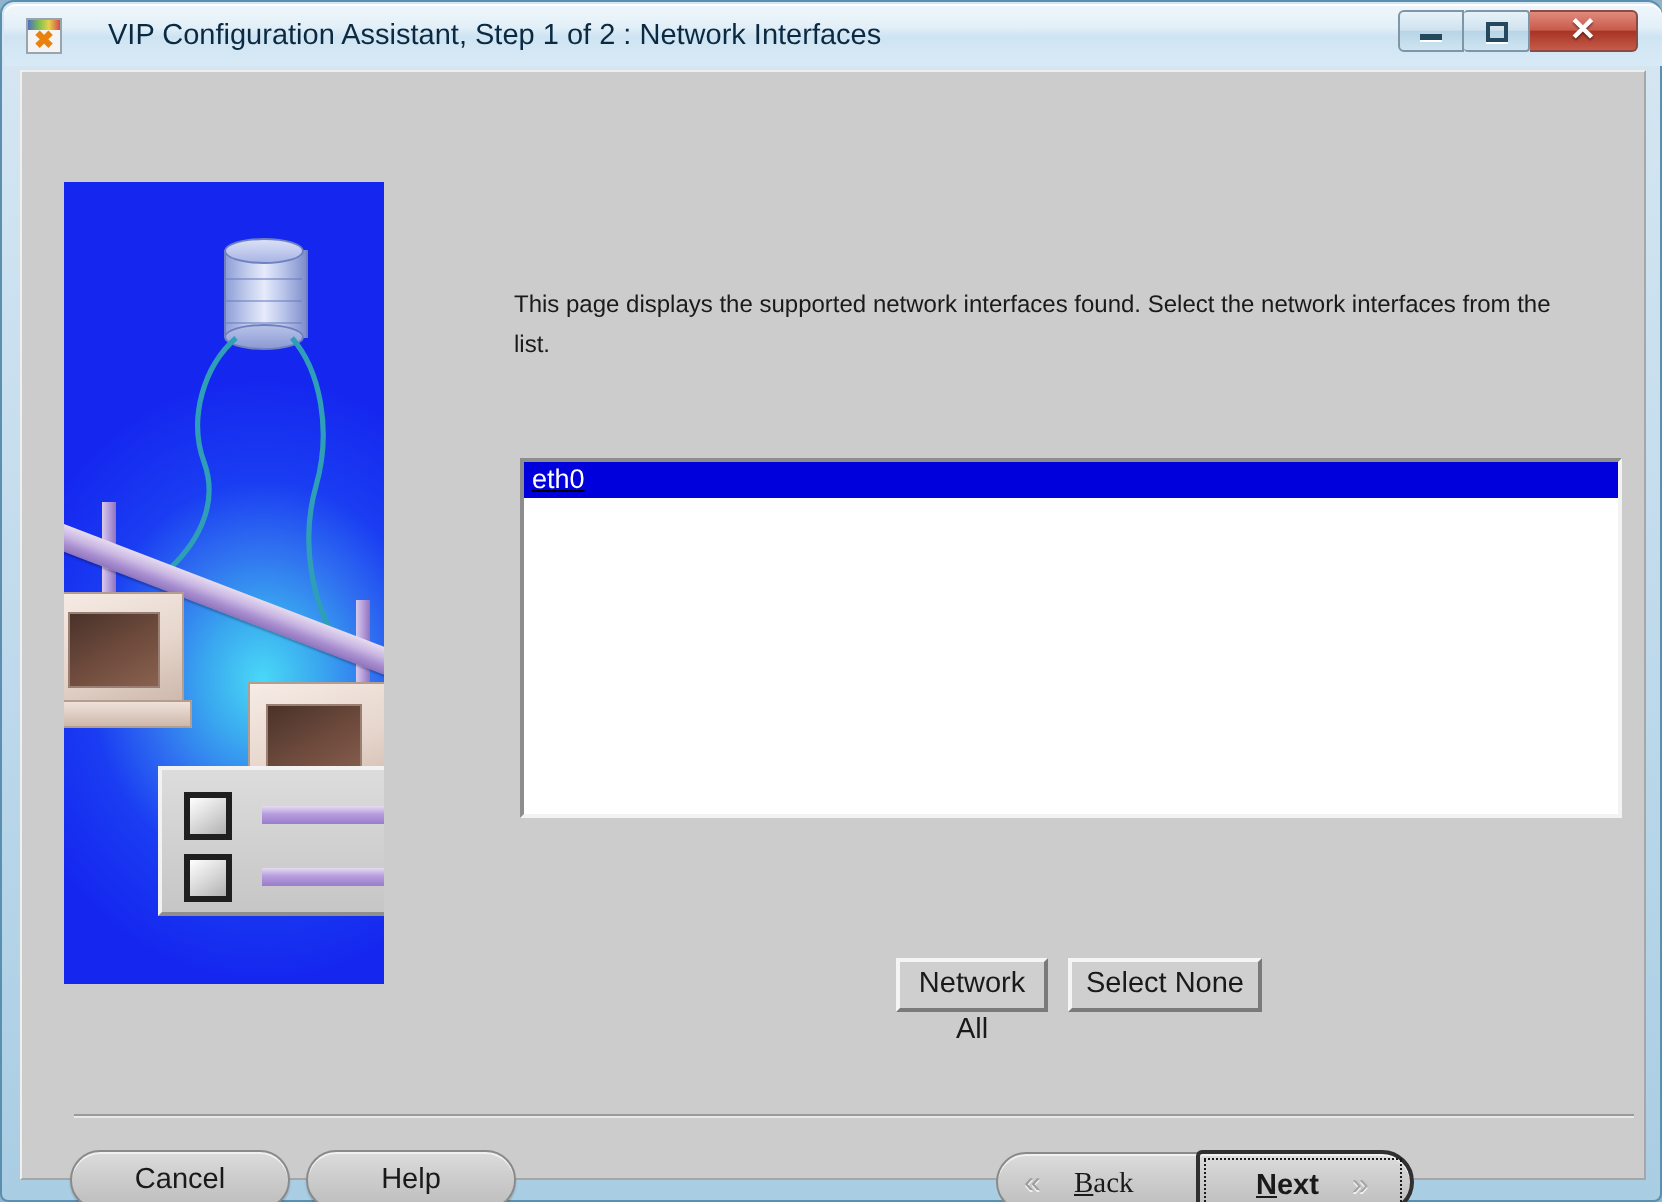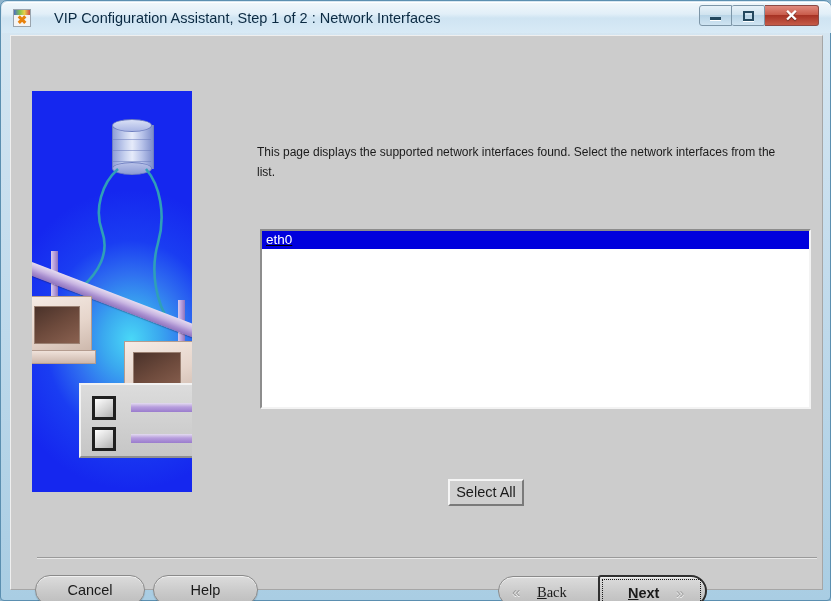--- a/index.html
+++ b/index.html
@@ -470,21 +470,22 @@
         <div class="ov-bar" id="ov-bar-2"></div>
       </div>
     </div>
 
     <div id="description">This page displays the supported network interfaces found. Select the network interfaces from the list.</div>
 
     <div id="iface-list">
       <div class="list-item selected">eth0</div>
     </div>
 
-    <div class="sq-button" id="btn-select-all">Select All</div>
+    <div class="sq-button" id="btn-select-all">Network All</div>
+    <div class="sq-button" id="btn-select-none">Select None</div>
 
     <div id="separator"></div>
 
     <div class="pill-button" id="btn-cancel">Cancel</div>
     <div class="pill-button" id="btn-help">Help</div>
 
     <div id="nav-group">
       <div id="btn-back">
         <span class="chev" id="back-chev">«</span>
         <span class="nav-label" id="back-label"><span class="mn">B</span><span>ack</span></span>

